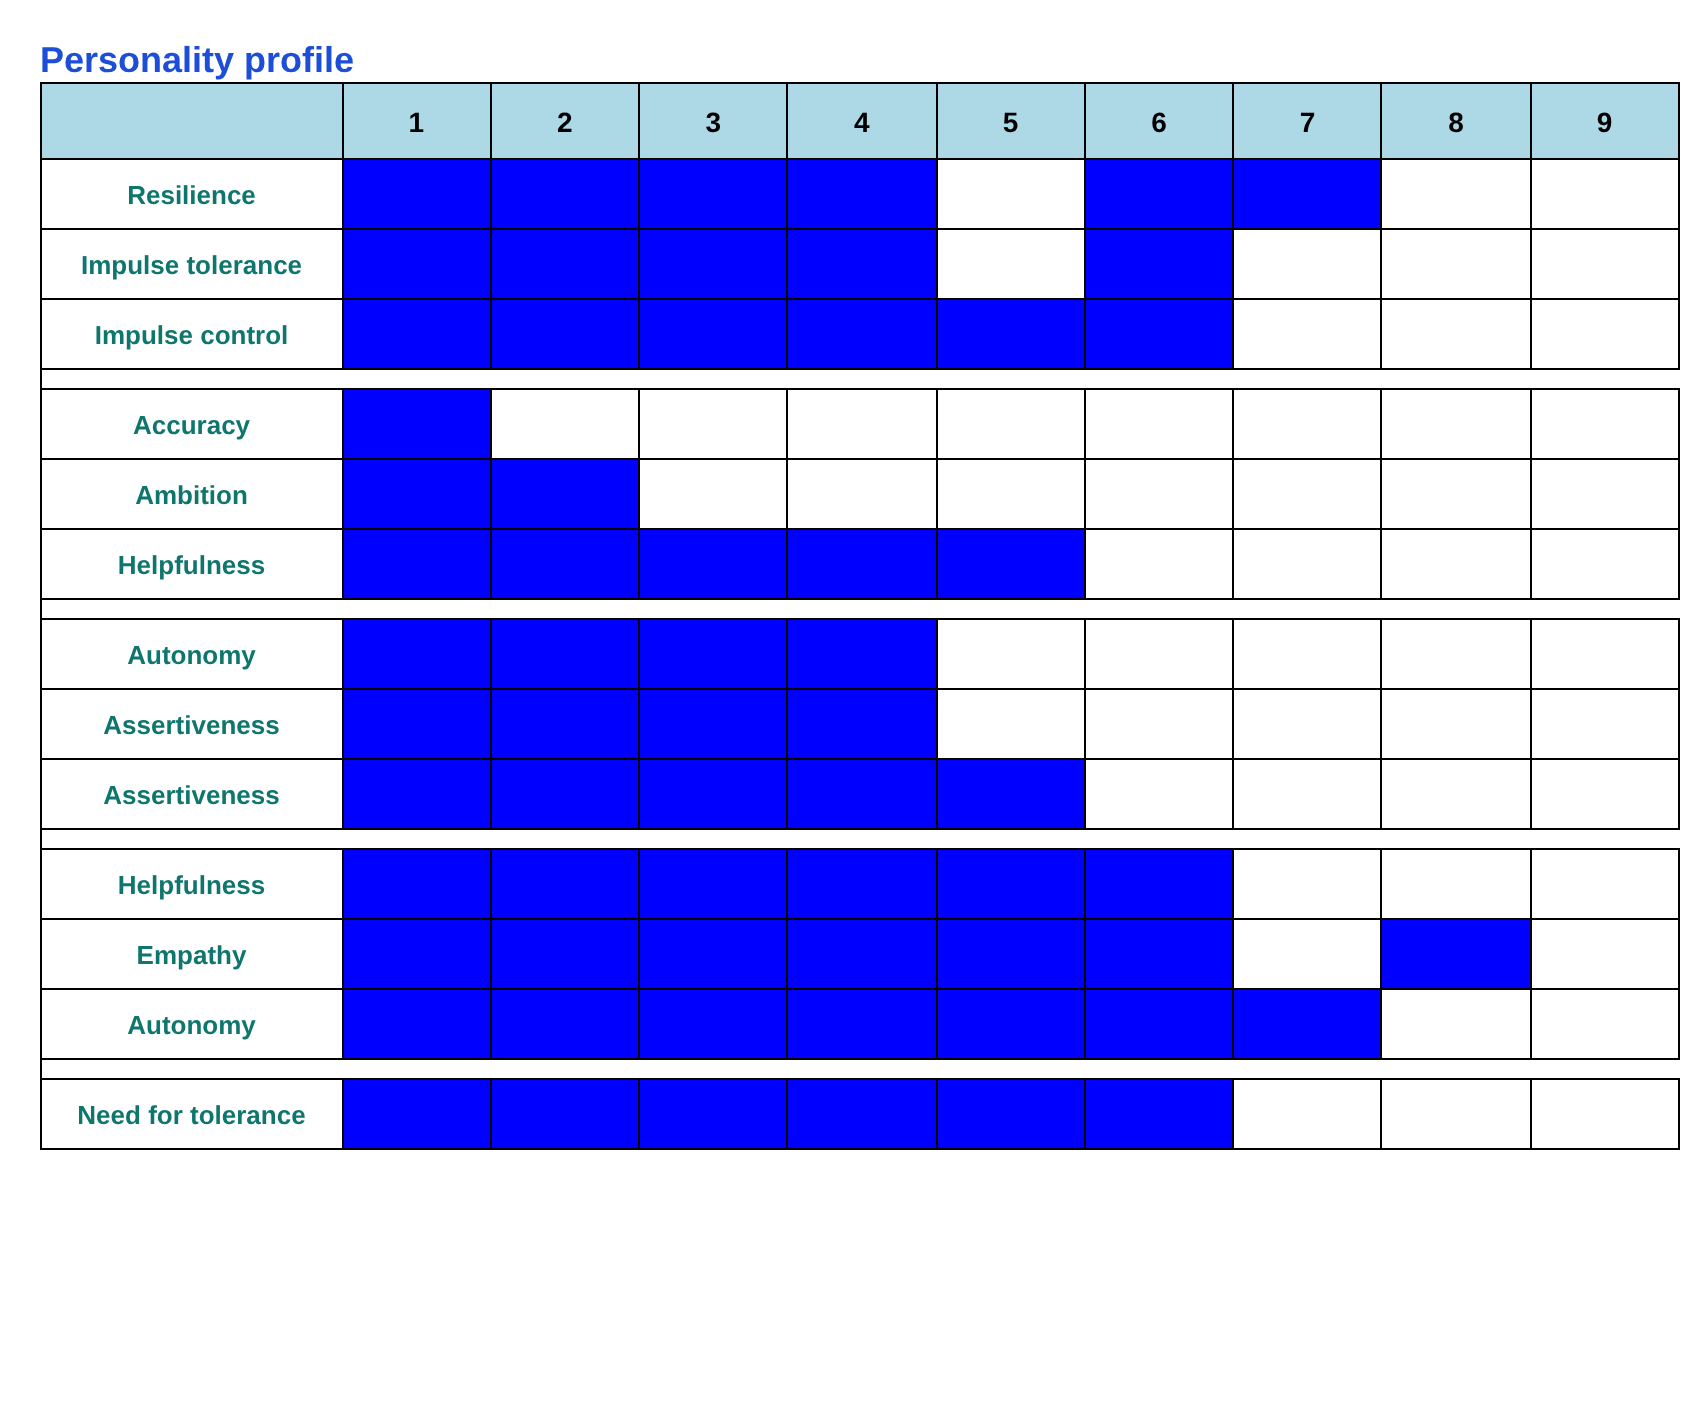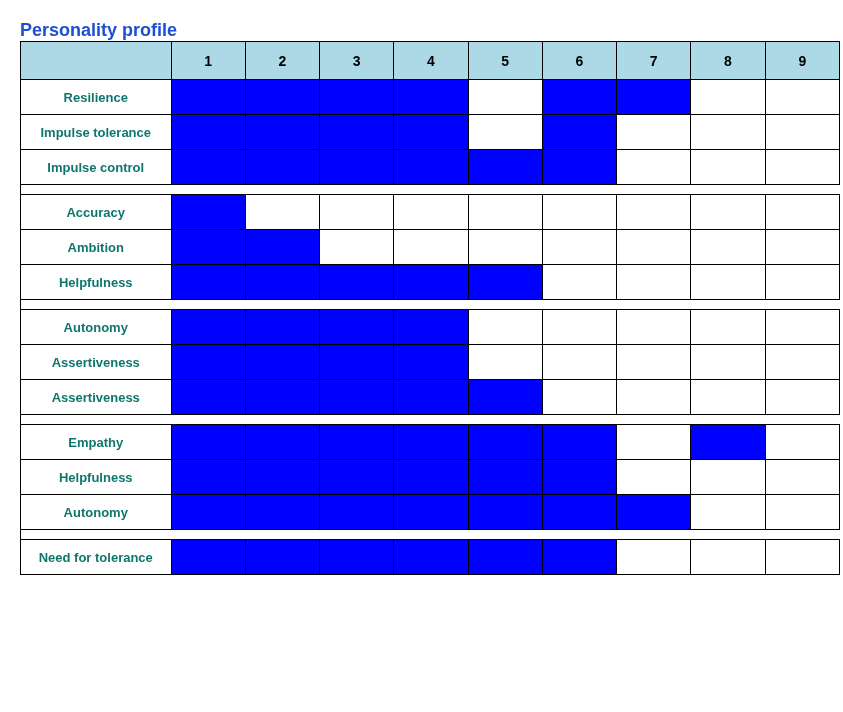--- a/index.html
+++ b/index.html
@@ -195,41 +195,41 @@
         <td class="filled"></td>
         <td class="empty"></td>
         <td class="empty"></td>
         <td class="empty"></td>
         <td class="empty"></td>
       </tr>
       <tr class="spacer-row">
         <td class="label-col" colspan="10"></td>
       </tr>
       <tr>
+        <td class="label-col">Helpfulness</td>
+        <td class="filled"></td>
+        <td class="filled"></td>
+        <td class="filled"></td>
+        <td class="filled"></td>
+        <td class="filled"></td>
+        <td class="filled"></td>
+        <td class="empty"></td>
+        <td class="empty"></td>
+        <td class="empty"></td>
+      </tr>
+      <tr>
         <td class="label-col">Empathy</td>
         <td class="filled"></td>
         <td class="filled"></td>
         <td class="filled"></td>
         <td class="filled"></td>
         <td class="filled"></td>
         <td class="filled"></td>
         <td class="empty"></td>
         <td class="filled"></td>
-        <td class="empty"></td>
-      </tr>
-      <tr>
-        <td class="label-col">Helpfulness</td>
-        <td class="filled"></td>
-        <td class="filled"></td>
-        <td class="filled"></td>
-        <td class="filled"></td>
-        <td class="filled"></td>
-        <td class="filled"></td>
-        <td class="empty"></td>
-        <td class="empty"></td>
         <td class="empty"></td>
       </tr>
       <tr>
         <td class="label-col">Autonomy</td>
         <td class="filled"></td>
         <td class="filled"></td>
         <td class="filled"></td>
         <td class="filled"></td>
         <td class="filled"></td>
         <td class="filled"></td>

